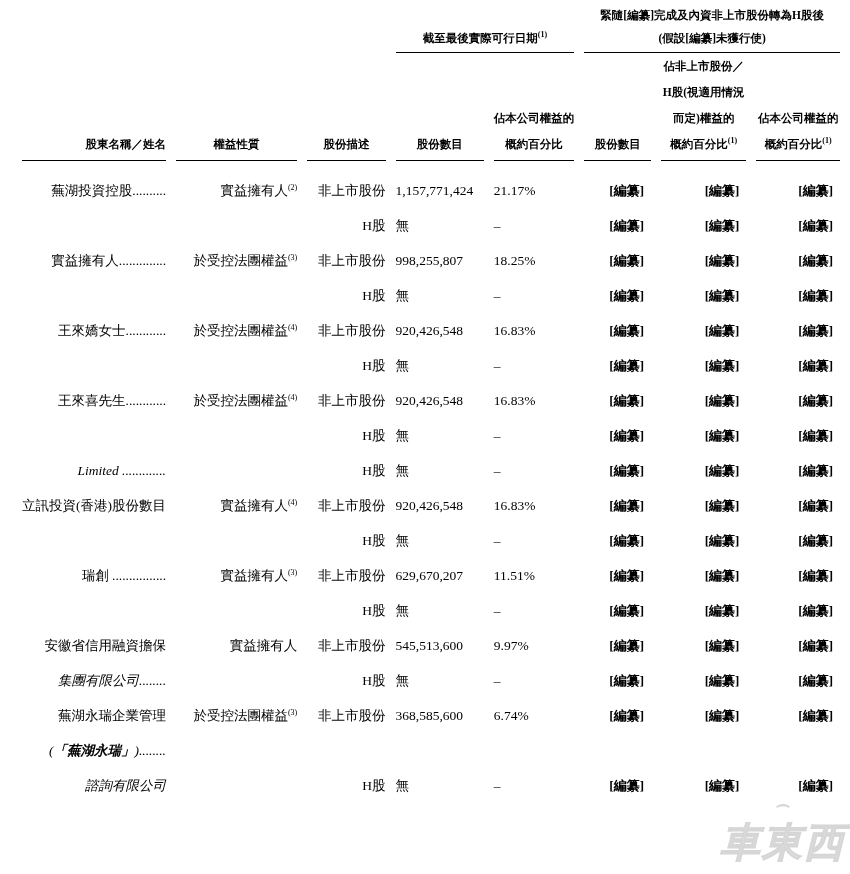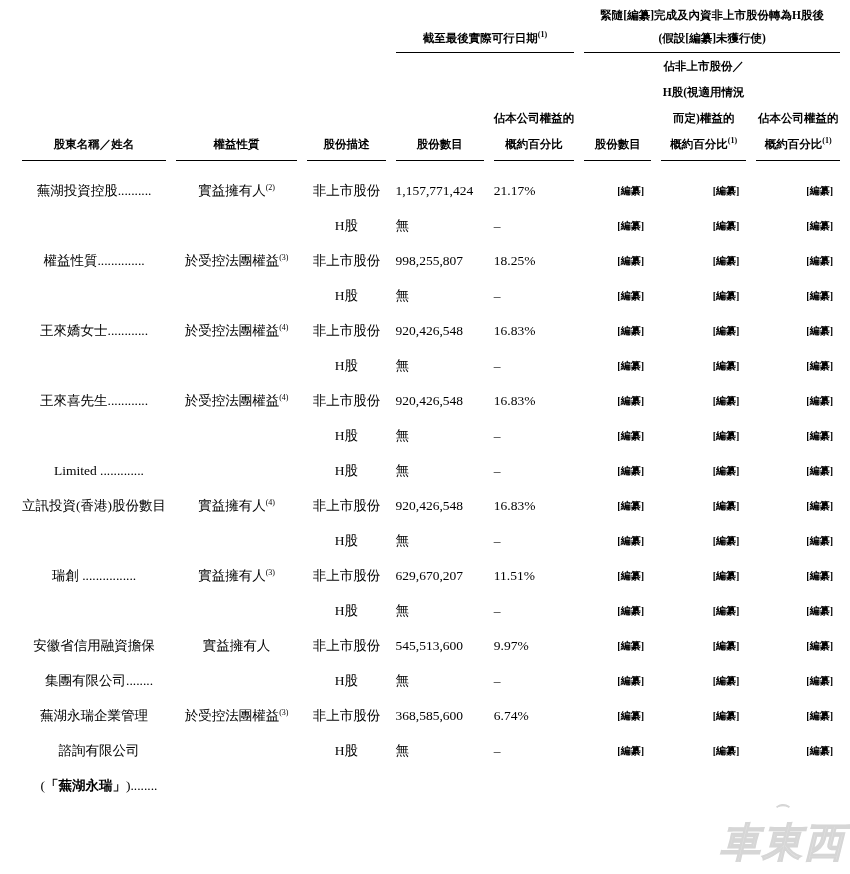--- a/index.html
+++ b/index.html
@@ -17,32 +17,32 @@
   col.c1{width:142px}col.c2{width:124px}col.c3{width:80px}col.c4{width:90px}
   col.c5{width:70px}col.c6{width:70px}col.c7{width:86px}col.c8{width:84px}
 
   thead th{
     font-weight:bold;font-size:11.5px;line-height:26px;
     vertical-align:bottom;padding:0 0 3px 0;
     border-bottom:1.4px solid #000;white-space:nowrap;
   }
   thead tr.grp th{line-height:23px;padding-bottom:2px;}
   thead th.nb{border-bottom:none;}
-  thead th.th-name{text-align:center;}
+  thead th.th-name{text-align:right;}
   sup{font-size:8px;line-height:0;vertical-align:super;}
 
   tbody td{
     font-size:13.5px;height:35px;vertical-align:middle;
     padding:0;white-space:nowrap;overflow:visible;
   }
   tbody tr:first-child td{padding-top:12px;}
-  td.t-left{text-align:center;}
+  td.t-left{text-align:right;}
   td.t-num{text-align:left;}
-  td.t-edit{text-align:right;font-weight:bold;padding-right:7px;font-size:10px;}
-  td.indent{padding-left:10px;}
+  td.t-edit{text-align:right;font-weight:bold;padding-right:7px;font-size:13px;}
+  td.indent{padding-left:10px;font-style:italic;}
   .bold{font-weight:bold;}
 
   .watermark{
     position:absolute;right:4px;bottom:4px;
     font-size:40px;font-weight:bold;font-style:italic;
     color:#e3e3e3;letter-spacing:2px;
     -webkit-text-stroke:1px #d6d6d6;
     user-select:none;
   }
   .watermark .antenna{
@@ -112,21 +112,21 @@
         <td class="t-left indent"></td>
         <td class="t-left"></td>
         <td class="t-left">H股</td>
         <td class="t-num">無</td>
         <td class="t-num">–</td>
         <td class="t-edit">[編纂]</td>
         <td class="t-edit">[編纂]</td>
         <td class="t-edit">[編纂]</td>
       </tr>
       <tr>
-        <td class="t-left">權益性質..............</td>
+        <td class="t-left">實益擁有人..............</td>
         <td class="t-left"><span>於受控法團權益</span><sup>(3)</sup></td>
         <td class="t-left">非上市股份</td>
         <td class="t-num">998,255,807</td>
         <td class="t-num">18.25%</td>
         <td class="t-edit">[編纂]</td>
         <td class="t-edit">[編纂]</td>
         <td class="t-edit">[編纂]</td>
       </tr>
       <tr>
         <td class="t-left indent"></td>
@@ -247,43 +247,43 @@
         <td class="t-edit">[編纂]</td>
         <td class="t-edit">[編纂]</td>
         <td class="t-edit">[編纂]</td>
       </tr>
       <tr>
         <td class="t-left">蕪湖永瑞企業管理</td>
         <td class="t-left"><span>於受控法團權益</span><sup>(3)</sup></td>
         <td class="t-left">非上市股份</td>
         <td class="t-num">368,585,600</td>
         <td class="t-num">6.74%</td>
-        <td class="t-edit">[編纂]</td>
-        <td class="t-edit">[編纂]</td>
-        <td class="t-edit">[編纂]</td>
-      </tr>
-      <tr>
-        <td class="t-left indent">諮詢有限公司</td>
-        <td class="t-left"></td>
-        <td class="t-left">H股</td>
-        <td class="t-num">無</td>
-        <td class="t-num">–</td>
         <td class="t-edit">[編纂]</td>
         <td class="t-edit">[編纂]</td>
         <td class="t-edit">[編纂]</td>
       </tr>
       <tr>
         <td class="t-left indent"><span>(</span><span class="bold">「蕪湖永瑞」</span><span>)........</span></td>
         <td class="t-left"></td>
         <td class="t-left"></td>
         <td class="t-num"></td>
         <td class="t-num"></td>
         <td class="t-edit"></td>
         <td class="t-edit"></td>
         <td class="t-edit"></td>
       </tr>
+      <tr>
+        <td class="t-left indent">諮詢有限公司</td>
+        <td class="t-left"></td>
+        <td class="t-left">H股</td>
+        <td class="t-num">無</td>
+        <td class="t-num">–</td>
+        <td class="t-edit">[編纂]</td>
+        <td class="t-edit">[編纂]</td>
+        <td class="t-edit">[編纂]</td>
+      </tr>
     </tbody>
 </table>
 
 <div class="watermark">
   <span class="antenna">⌒</span>
   <span>車東西</span>
 </div>
 
 </body></html>

